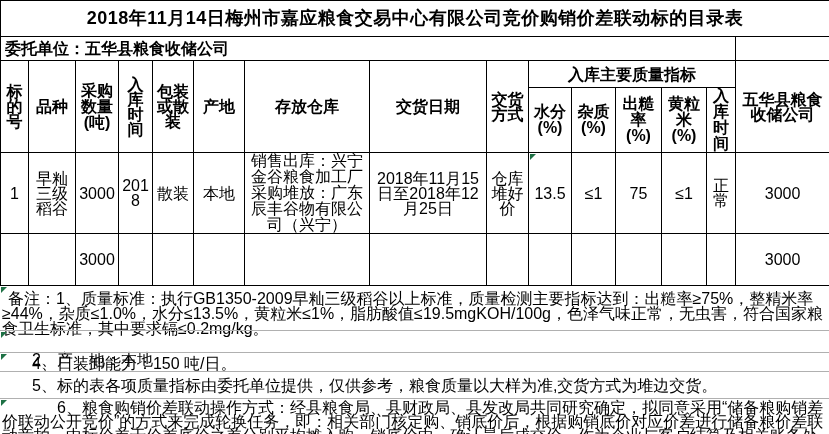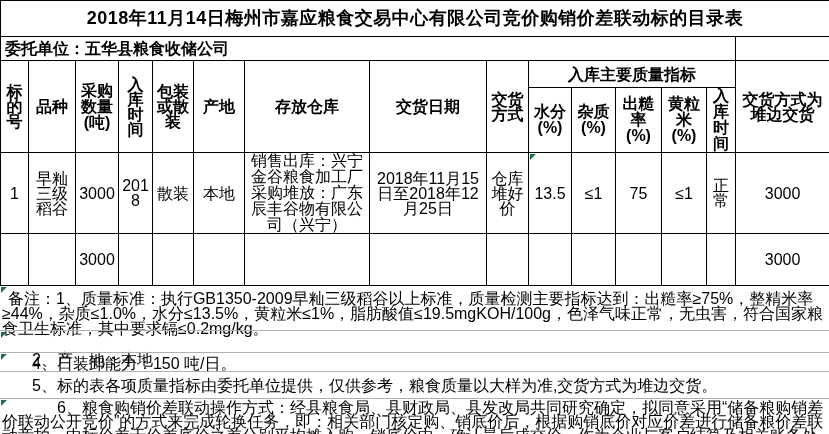--- a/index.html
+++ b/index.html
@@ -80,21 +80,21 @@
           <span class="blk">采购数量</span>
           <span class="blk">(吨)</span>
         </th>
         <th rowspan="2">入库时间</th>
         <th rowspan="2">包装或散装</th>
         <th rowspan="2">产地</th>
         <th rowspan="2">存放仓库</th>
         <th rowspan="2">交货日期</th>
         <th rowspan="2">交货方式</th>
         <th colspan="5">入库主要质量指标</th>
-        <th rowspan="2">交货方式为堆边交货</th>
+        <th rowspan="2">五华县粮食收储公司</th>
       </tr>
       <tr class="hr2">
         <th>
           <span class="blk">水分</span>
           <span class="blk">(%)</span>
         </th>
         <th>
           <span class="blk">杂质</span>
           <span class="blk">(%)</span>
         </th>

